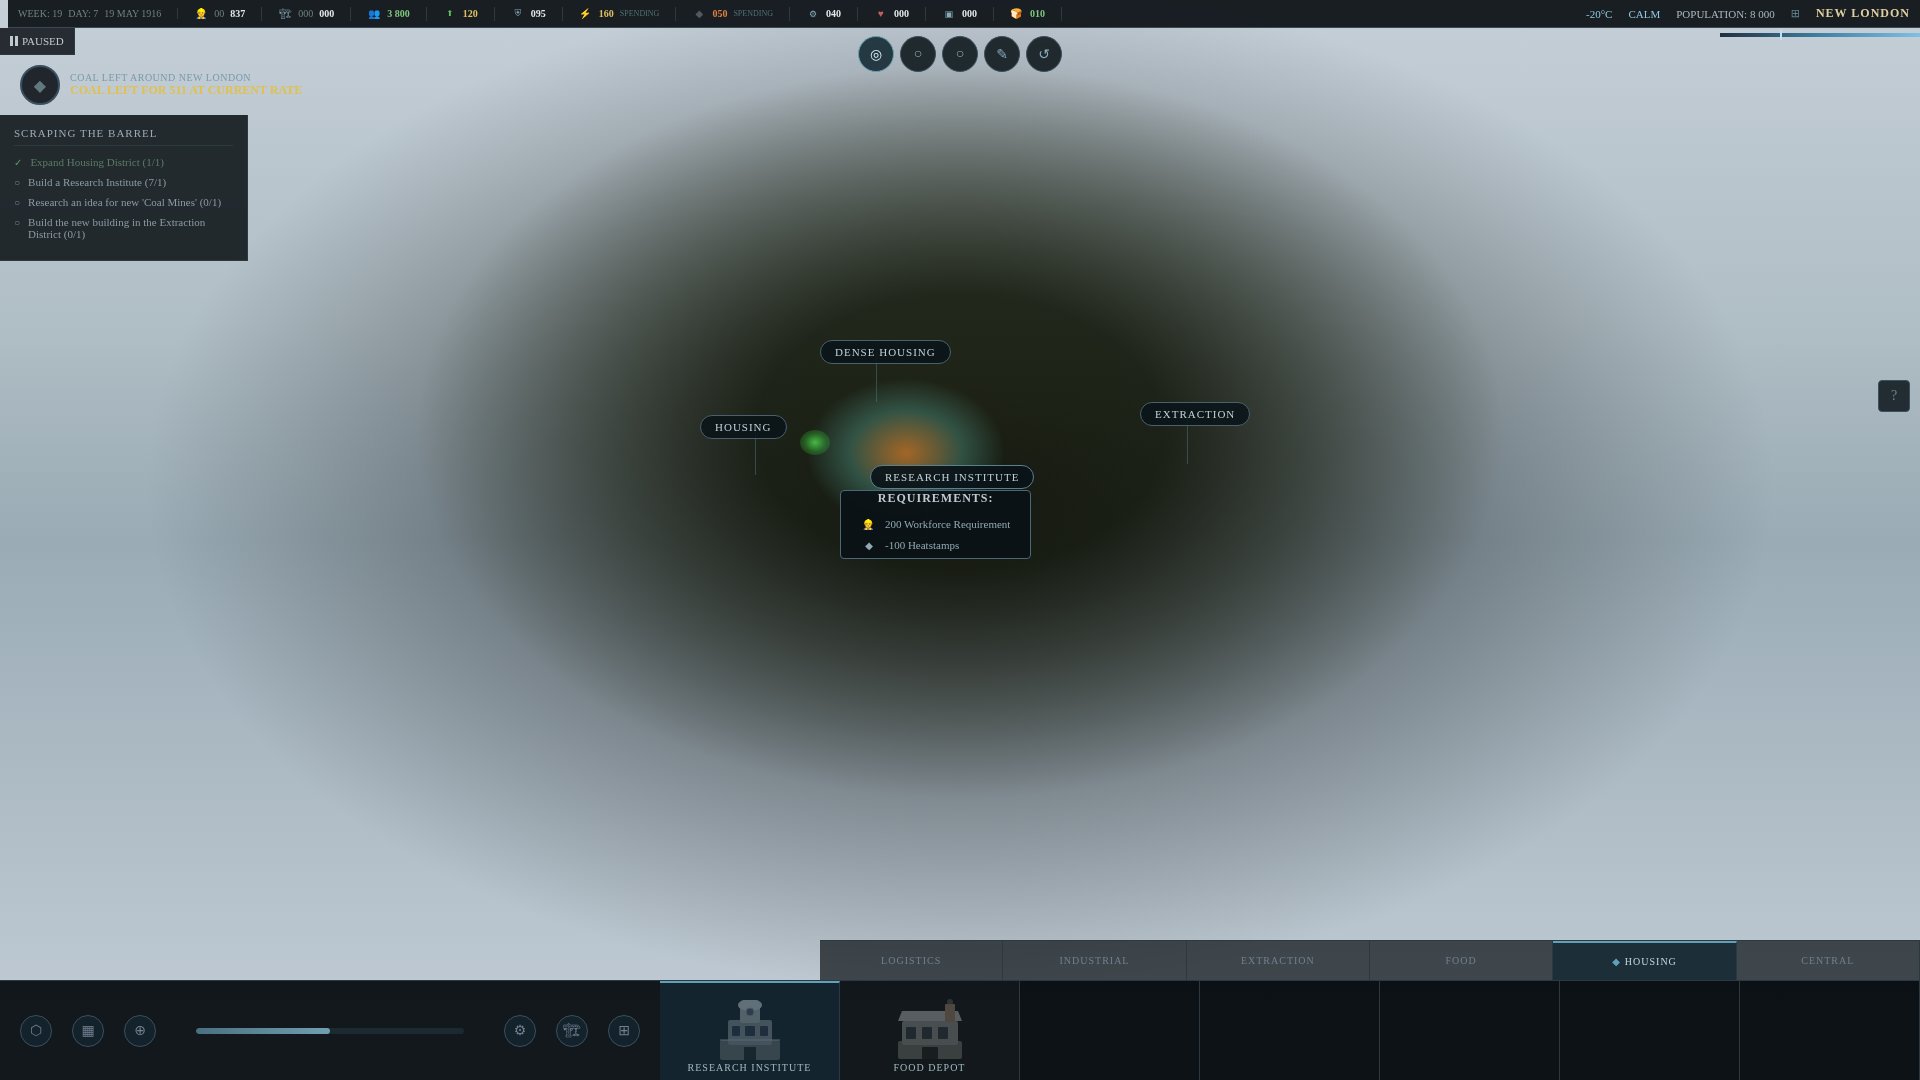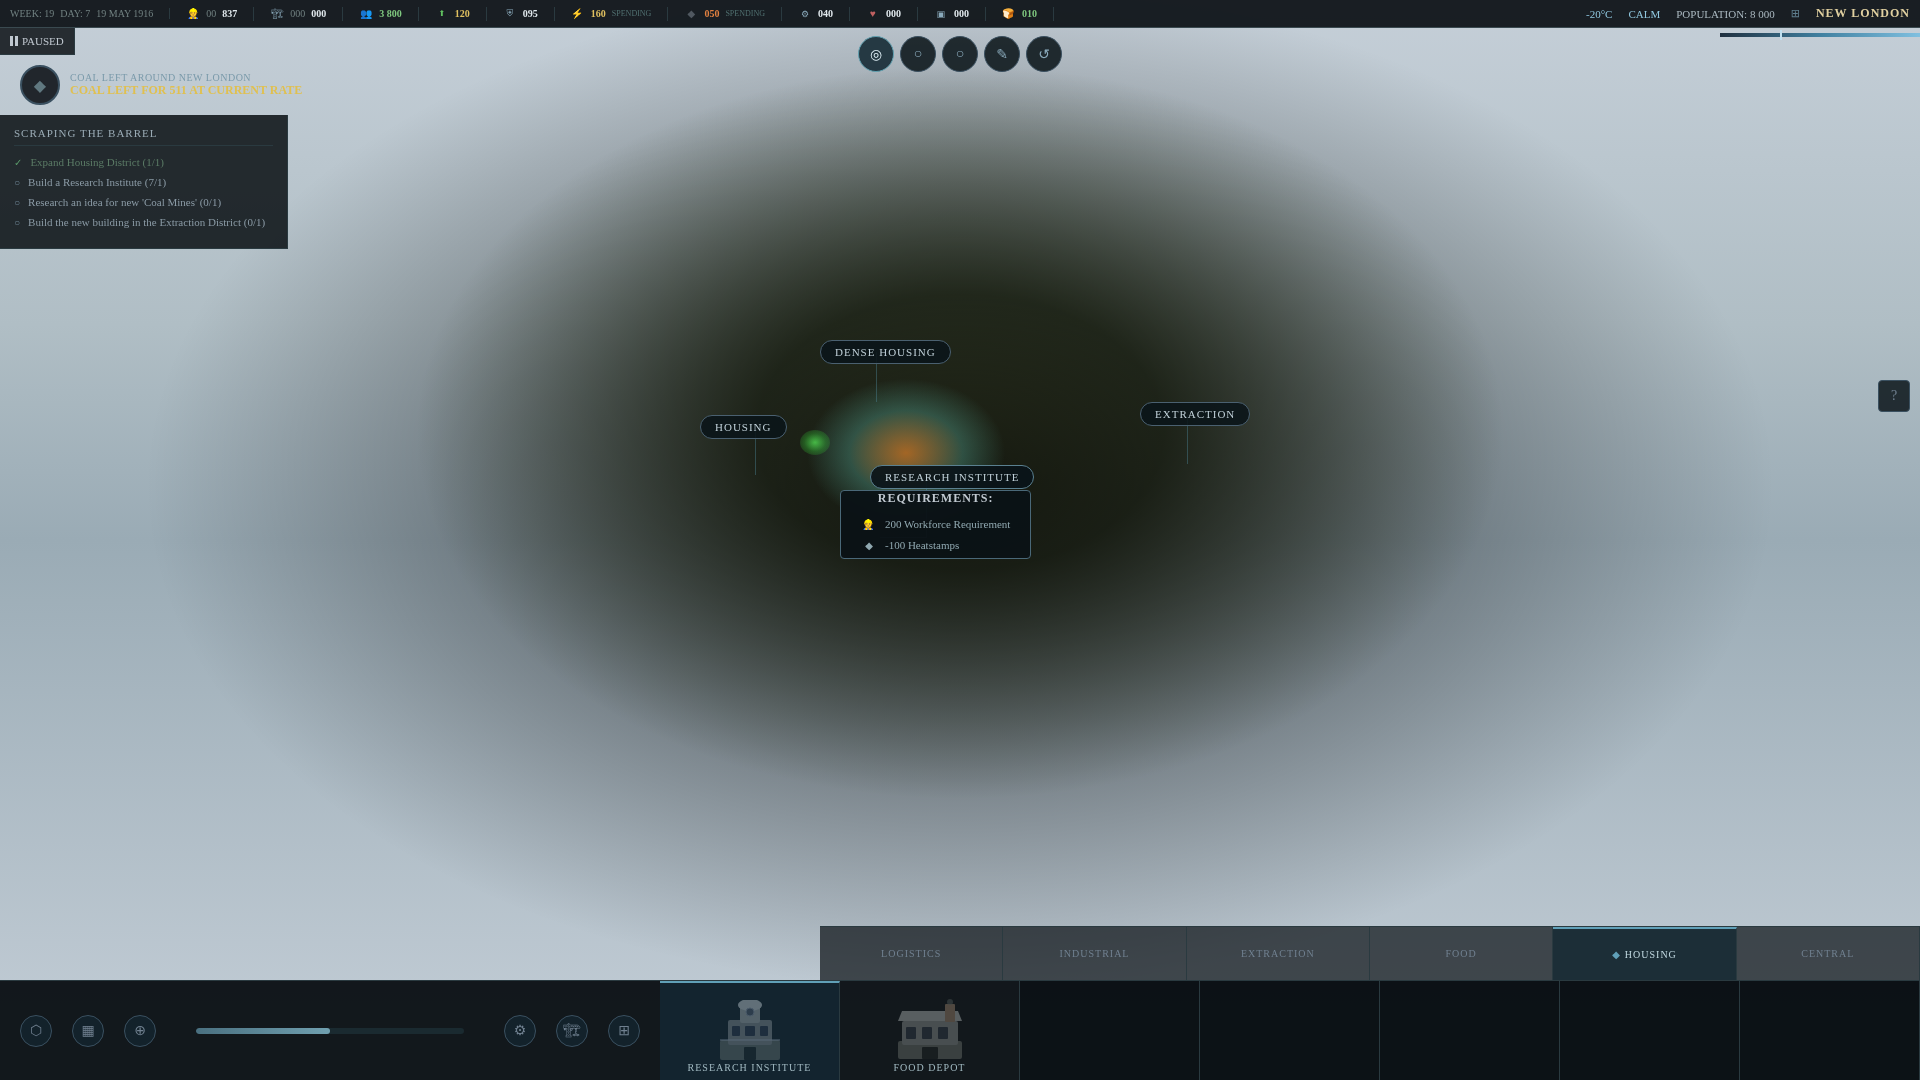--- a/index.html
+++ b/index.html
@@ -40,21 +40,21 @@
       width: 200px;
       height: 150px;
       background: radial-gradient(ellipse, rgba(255,150,50,0.6) 0%, rgba(100,200,180,0.3) 40%, transparent 70%);
       border-radius: 50%;
     }
 
     
     #top-bar {
       position: absolute;
       top: 0;
-      left: 0;
+      left: 8px;
       right: 0;
       height: 28px;
       background: rgba(10,15,20,0.92);
       border-bottom: 1px solid #3a4a50;
       display: flex;
       align-items: center;
       padding: 0 10px;
       z-index: 100;
       font-size: 11px;
       color: #aab8c0;
@@ -161,21 +161,21 @@
       background: rgba(30,50,60,0.95);
       border-color: #60a0b0;
       color: #e0f0f8;
     }
 
     
     #left-panel {
       position: absolute;
       top: 60px;
       left: 0;
-      width: 288px;
+      width: 248px;
       background: rgba(8,14,18,0.85);
       border-right: 1px solid #2a3a40;
       border-bottom: 1px solid #2a3a40;
       padding: 12px 14px;
       z-index: 90;
     }
 
     .objective-title {
       font-size: 11px;
       color: #9aabb5;
@@ -309,21 +309,21 @@
       justify-content: center;
       font-size: 10px;
     }
 
     
     #bottom-tabs {
       position: absolute;
       bottom: 100px;
       left: 820px;
       right: 0;
-      height: 54px;
+      height: 40px;
       display: flex;
       align-items: center;
       z-index: 100;
       background: rgba(8,14,18,0.7);
       border-top: 1px solid #2a3a40;
     }
 
     .district-tab {
       flex: 1;
       height: 100%;

